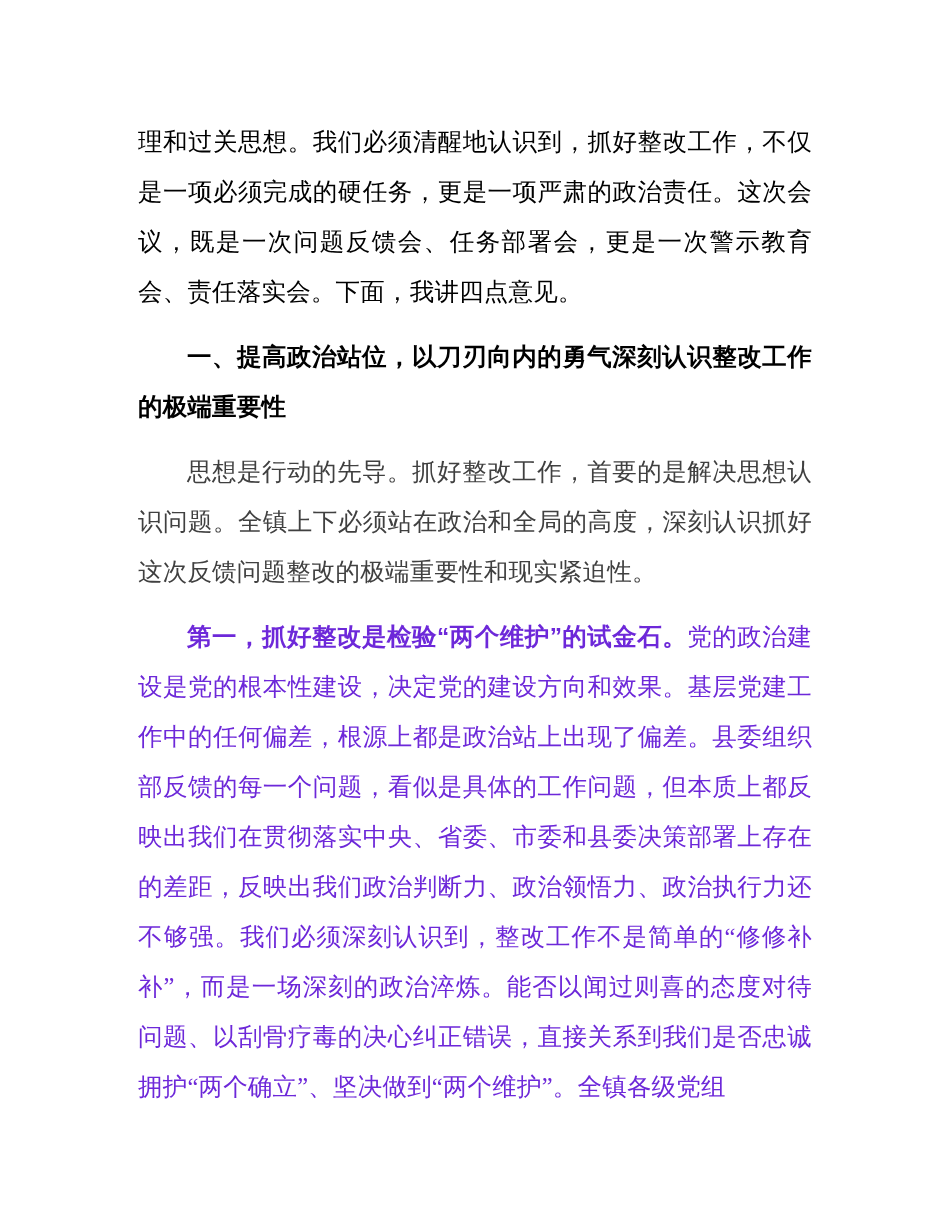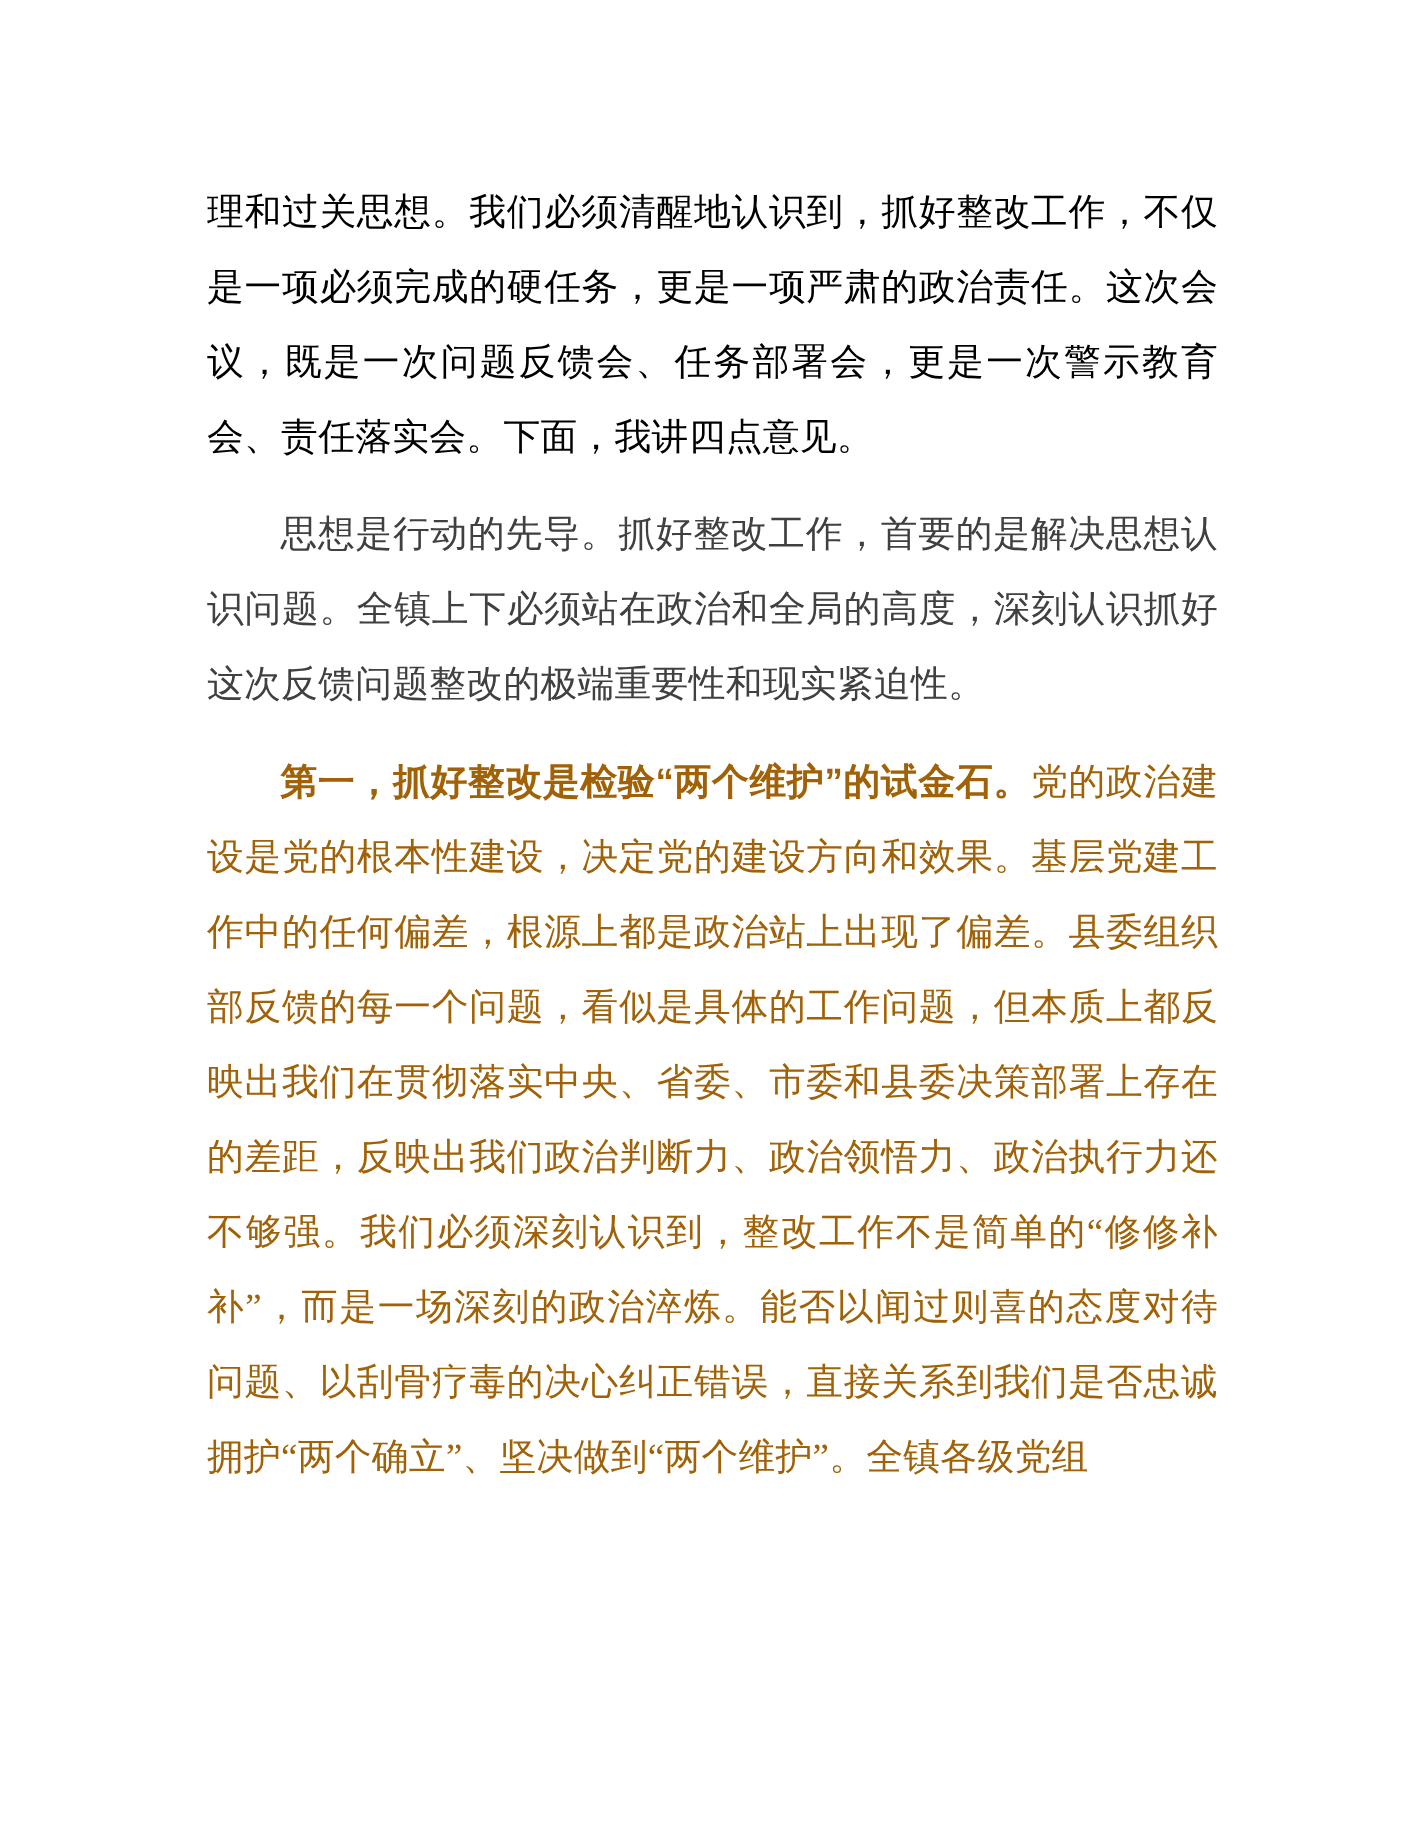--- a/index.html
+++ b/index.html
@@ -47,16 +47,17 @@
     font-family: "Liberation Sans", sans-serif;
     font-weight: 700;
   }
 </style>
 </head>
 <body style="background: rgb(255, 255, 255);">
 
 <div class="page">
   <div>
       <p class="para body" style="color: rgb(0, 0, 0);"><span class="seg">理和过关思想。我们必须清醒地认识到，抓好整改工作，不仅是一项必须完成的硬任务，更是一项严肃的政治责任。这次会议，既是一次问题反馈会、任务部署会，更是一次警示教育会、责任落实会。下面，我讲四点意见。</span></p>
+      <p class="para heading indent" style="color: rgb(0, 0, 0);"><span class="seg bold">一、提高政治站位，以刀刃向内的勇气深刻认识整改工作的极端重要性</span></p>
       <p class="para body indent" style="color: #404040;"><span class="seg">思想是行动的先导。抓好整改工作，首要的是解决思想认识问题。全镇上下必须站在政治和全局的高度，深刻认识抓好这次反馈问题整改的极端重要性和现实紧迫性。</span></p>
-      <p class="para body indent" style="color: #a16207;"><span class="seg bold">第一，抓好整改是检验“两个维护”的试金石。</span><span class="seg">党的政治建设是党的根本性建设，决定党的建设方向和效果。基层党建工作中的任何偏差，根源上都是政治站上出现了偏差。县委组织部反馈的每一个问题，看似是具体的工作问题，但本质上都反映出我们在贯彻落实中央、省委、市委和县委决策部署上存在的差距，反映出我们政治判断力、政治领悟力、政治执行力还不够强。我们必须深刻认识到，整改工作不是简单的“修修补补”，而是一场深刻的政治淬炼。能否以闻过则喜的态度对待问题、以刮骨疗毒的决心纠正错误，直接关系到我们是否忠诚拥护“两个确立”、坚决做到“两个维护”。全镇各级党组</span></p>
+      <p class="para body indent" style="color: #6d28d9;"><span class="seg bold">第一，抓好整改是检验“两个维护”的试金石。</span><span class="seg">党的政治建设是党的根本性建设，决定党的建设方向和效果。基层党建工作中的任何偏差，根源上都是政治站上出现了偏差。县委组织部反馈的每一个问题，看似是具体的工作问题，但本质上都反映出我们在贯彻落实中央、省委、市委和县委决策部署上存在的差距，反映出我们政治判断力、政治领悟力、政治执行力还不够强。我们必须深刻认识到，整改工作不是简单的“修修补补”，而是一场深刻的政治淬炼。能否以闻过则喜的态度对待问题、以刮骨疗毒的决心纠正错误，直接关系到我们是否忠诚拥护“两个确立”、坚决做到“两个维护”。全镇各级党组</span></p>
     </div>
 </div>
 
 </body></html>

